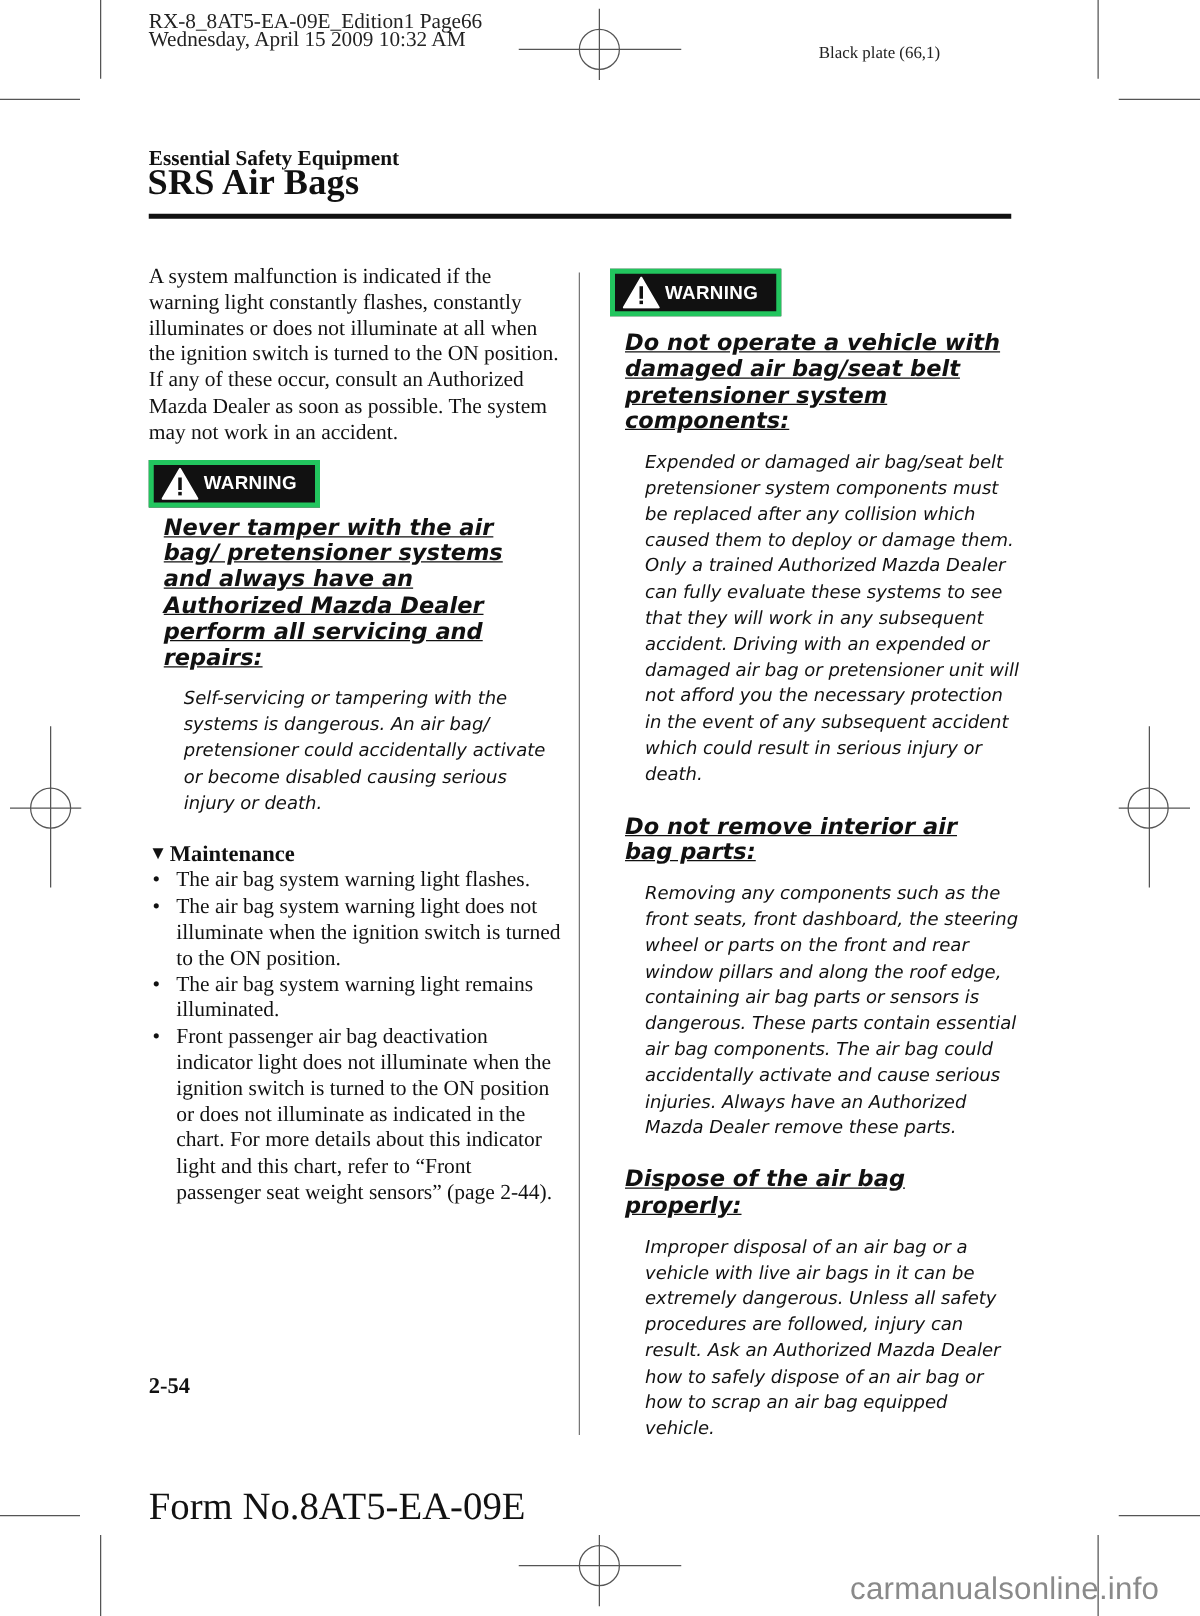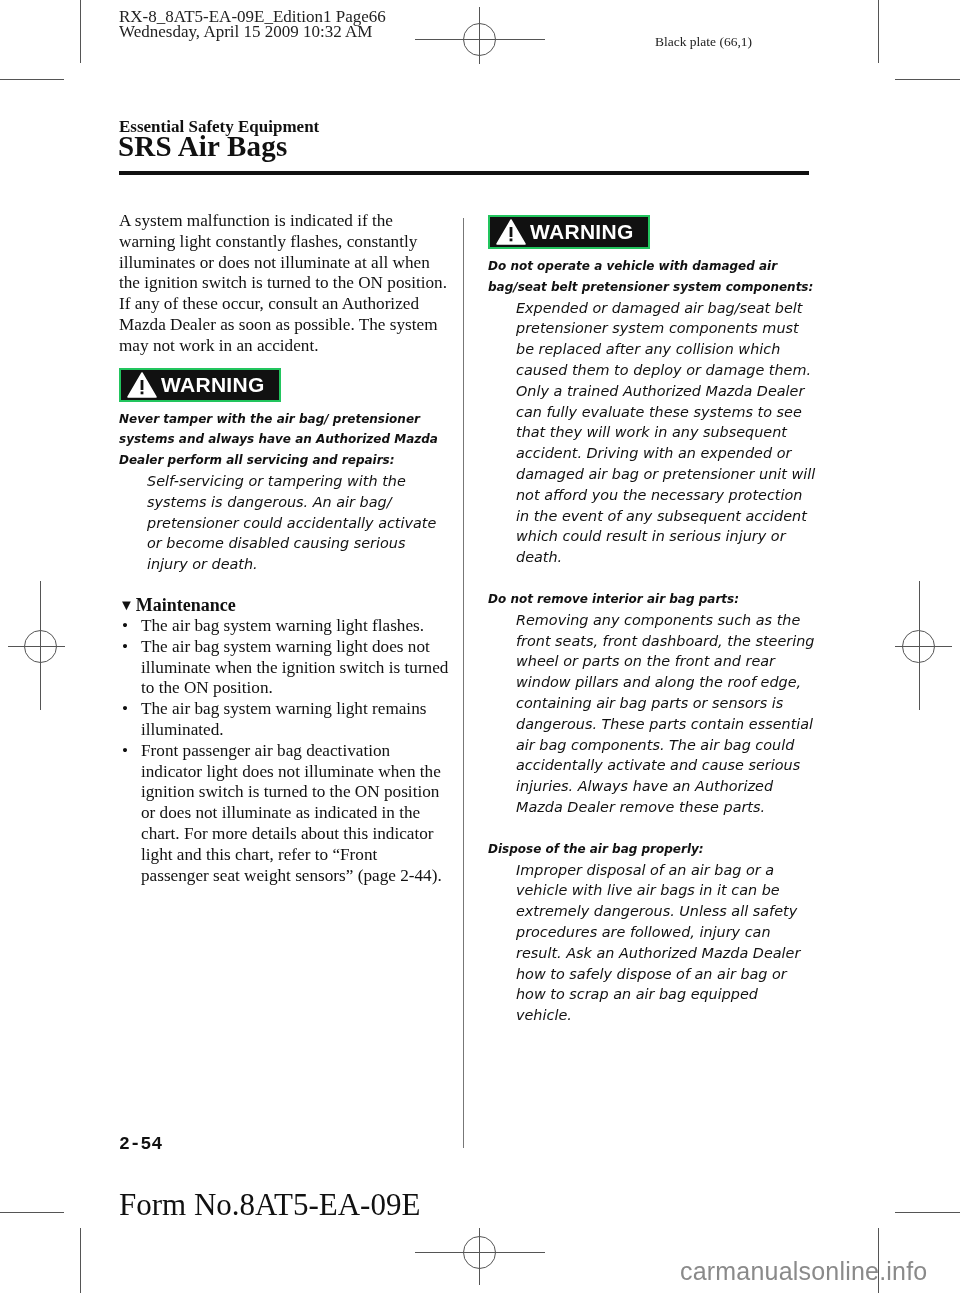--- a/index.html
+++ b/index.html
@@ -23,43 +23,43 @@
 
     
     .col-divider { left: 463px; top: 218px; width: 1px; height: 930px; background: #777; }
 
     
     .left-col { left: 119px; top: 211px; width: 330px; }
     .body-p { font-size: 17.2px; line-height: 20.8px; margin: 0; }
 
     .warning-badge {
       display: inline-flex; align-items: center; background: #111; color: #fff;
-      height: 30px; padding: 0 14px 0 6px; border: 2px solid #22c55e;
+      height: 30px; padding: 0 14px 0 6px; border: 4px solid #22c55e;
       font-family: "Liberation Sans", "DejaVu Sans", sans-serif;
-      font-weight: bold; font-size: 21px; letter-spacing: 0.3px;
+      font-weight: bold; font-size: 15px; letter-spacing: 0.3px;
     }
     .warning-badge svg { margin-right: 4px; }
 
     .warn-head { font-family: "DejaVu Sans", sans-serif; font-style: italic; font-weight: bold;
-      font-size: 12px; line-height: 20.8px; margin: 0; }
+      font-size: 18px; line-height: 20.8px; margin: 12px; text-decoration: underline; }
     .warn-body { font-family: "DejaVu Sans", sans-serif; font-style: italic;
       font-size: 14.4px; line-height: 20.8px; margin: 0 0 0 28px; }
 
     .subhead { font-size: 18px; font-weight: bold; display: flex; align-items: center; margin: 0; }
     .subhead .tri { font-size: 15px; margin-right: 2px; }
 
     .bullets { list-style: none; margin: 0; padding: 0; }
     .bullets li { position: relative; padding-left: 22px; font-size: 17.2px; line-height: 20.8px; }
     .bullets li::before { content: "\2022"; position: absolute; left: 3px; top: 0; }
 
     
     .right-col { left: 488px; top: 215px; width: 330px; }
 
     
-    .page-num { left: 119px; top: 1134px; font-size: 18px; font-weight: bold; font-family: Liberation Mono, monospace; }
+    .page-num { left: 119px; top: 1098px; font-size: 18px; font-weight: bold; }
     .form-no { left: 119px; top: 1187px; font-size: 31px; }
     .watermark { left: 680px; top: 1257px; font-family: "Liberation Sans", "DejaVu Sans", sans-serif;
       font-size: 25px; color: #8a8a8a; letter-spacing: 0.2px; }
   </style>
 </head>
 <body>
 
 <div class="abs meta serif">
   <div>RX-8_8AT5-EA-09E_Edition1 Page66</div>
   <div>Wednesday, April 15 2009 10:32 AM</div>

